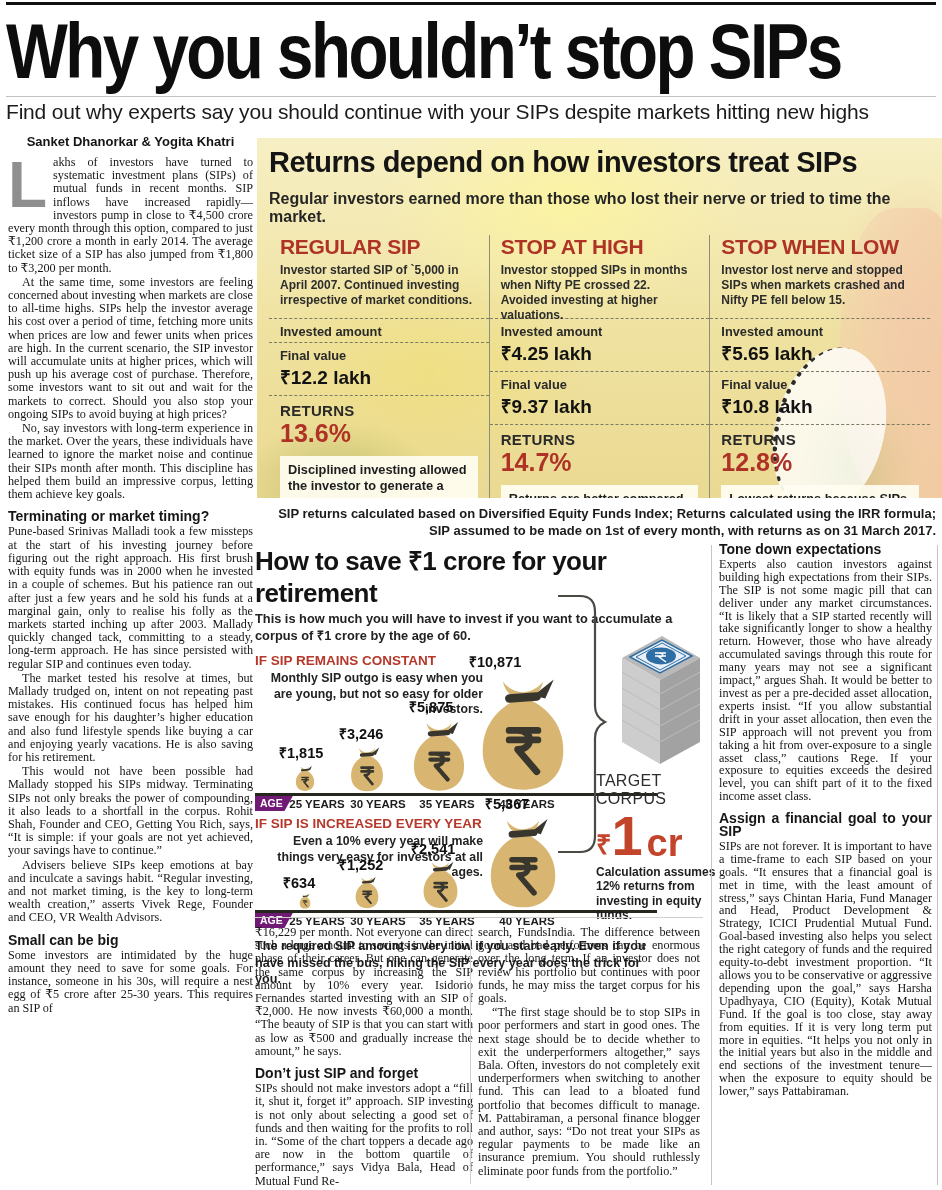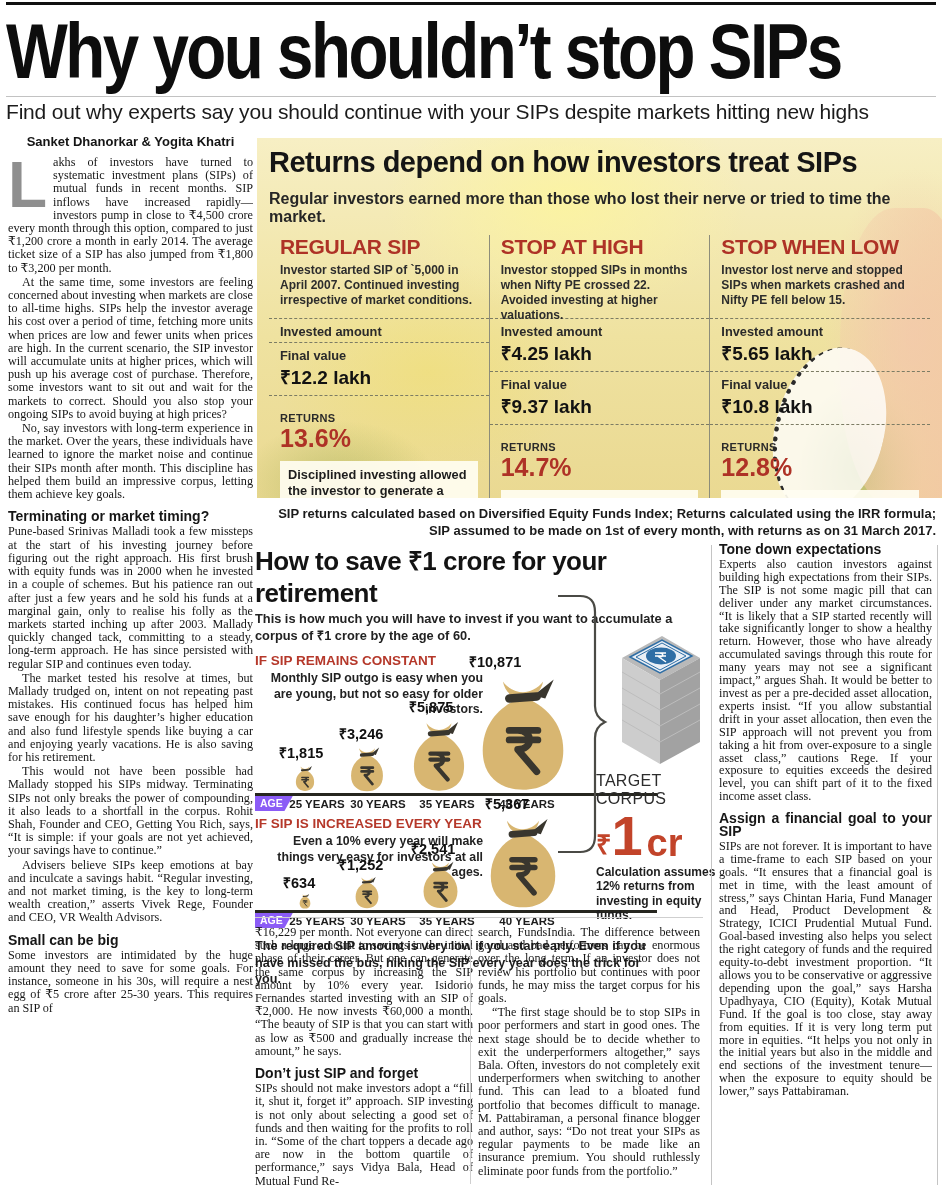--- a/index.html
+++ b/index.html
@@ -38,42 +38,42 @@
   .i1-title{font-size:29px;font-weight:bold;letter-spacing:-.5px;color:#151515;}
   .i1-sub{font-size:16px;font-weight:600;color:#262626;margin-top:11px;}
   .i1-grid{display:flex;margin-top:9px;}
   .i1-col{flex:1;padding:0 11px;}
   .i1-col + .i1-col{border-left:1px solid #8d8d7a;}
   .i1-hdr{font-size:21px;font-weight:bold;color:#ae3226;letter-spacing:-.3px;}
   .i1-desc{font-size:12px;font-weight:600;line-height:1.26;color:#2c2c2c;height:52px;margin-top:4px;}
   .dsep{border-top:1px dashed #7c7c64;margin:3px -11px 0;}
   .i1-lbl{font-size:12.8px;font-weight:600;color:#2a2a2a;margin-top:5px;}
   .i1-val{font-size:19px;font-weight:bold;color:#121212;margin:1px 0 5px;}
-  .ret-lbl{font-size:11px;font-weight:600;color:#2a2a2a;margin-top:16px;letter-spacing:.3px;}
+  .ret-lbl{font-size:15px;font-weight:600;color:#2a2a2a;margin-top:6px;letter-spacing:.3px;}
   .ret-val{font-size:25px;font-weight:bold;color:#ae3226;margin-bottom:4px;}
   .i1-comment{margin-top:8px;background:rgba(255,253,241,.93);padding:6px 8px;font-size:12.8px;
               font-weight:600;line-height:1.27;color:#1d1d1d;min-height:54px;}
   .footnote{position:absolute;left:257px;top:505px;width:679px;text-align:right;font-size:13px;
             font-weight:600;line-height:1.32;color:#1b1b1b;}
   
   .info2{position:absolute;left:255px;top:542px;width:460px;}
   .i2-title{font-size:26px;font-weight:bold;letter-spacing:-.5px;color:#131313;}
   .i2-sub{font-size:12.8px;font-weight:600;color:#222;margin-top:2px;}
   .bagsec{position:relative;}
   .s1{height:146px;margin-top:3px;}
   .s2{height:97px;}
   .sec-head{position:absolute;left:0;font-size:13.5px;font-weight:bold;color:#b5382a;}
   .sec-desc{position:absolute;left:0;width:228px;font-size:12.3px;font-weight:600;line-height:1.27;color:#222;text-align:right;}
   .s1 .sec-head{top:6px}.s1 .sec-desc{top:24px}
   .s2 .sec-head{top:3px}.s2 .sec-desc{top:21px}
   .bag{position:absolute;bottom:1px;}
   .bag-label{position:absolute;font-size:14.5px;font-weight:bold;color:#101010;
              transform:translateX(-50%);white-space:nowrap;}
   .agebar{position:relative;height:17px;width:402px;border-top:3px solid #26261f;}
-  .age-chip{position:absolute;left:0;top:0;height:15px;line-height:15px;background:#8b5cf6;color:#fff;
+  .age-chip{position:absolute;left:0;top:0;height:15px;line-height:15px;background:#701a75;color:#fff;
             font-size:10.5px;font-weight:bold;padding:0 10px 0 5px;
             clip-path:polygon(0 0,100% 0,78% 100%,0 100%);}
   .age-label{position:absolute;top:2px;font-size:11.5px;font-weight:bold;color:#1c1c1c;
              transform:translateX(-50%);white-space:nowrap;}
   .i2-caption{margin-top:8px;width:400px;font-size:12.6px;font-weight:600;line-height:1.32;color:#1d1d1d;}
   .mid-rule{position:absolute;left:255px;top:917px;width:448px;height:1px;background:#cfcfcf;}
   
   .brace{position:absolute;left:556px;top:592px;}
   .stack{position:absolute;left:604px;top:628px;}
   .target{position:absolute;left:596px;top:772px;width:122px;}

